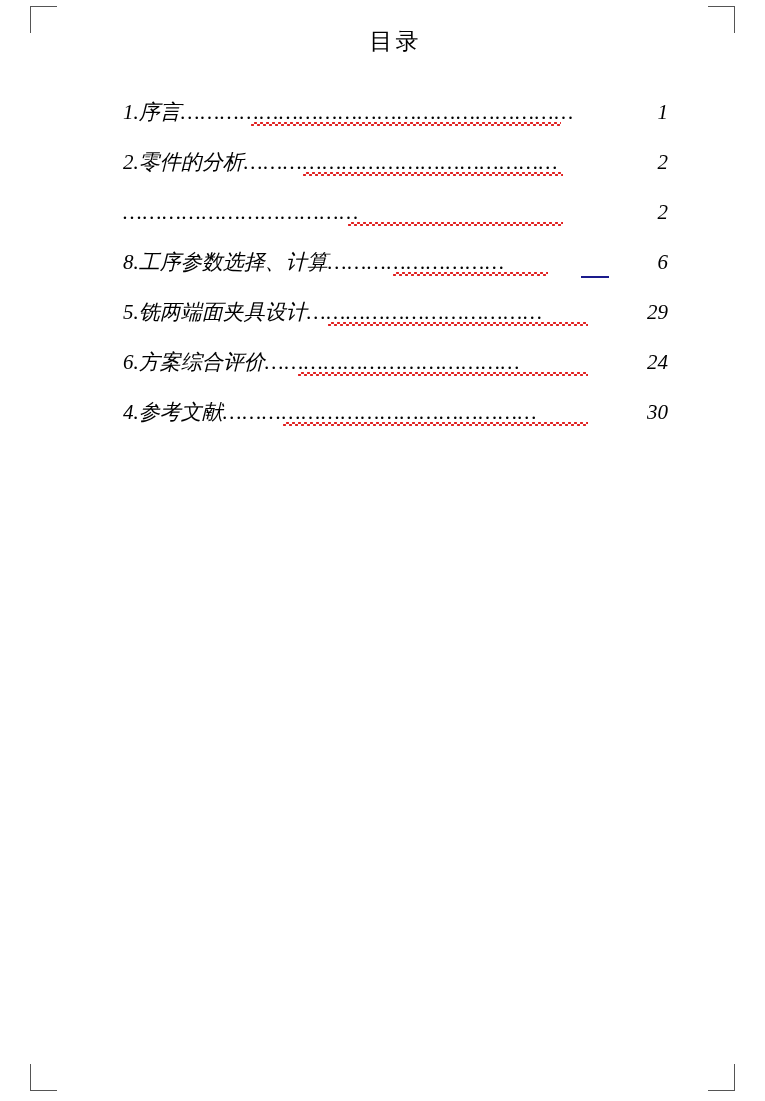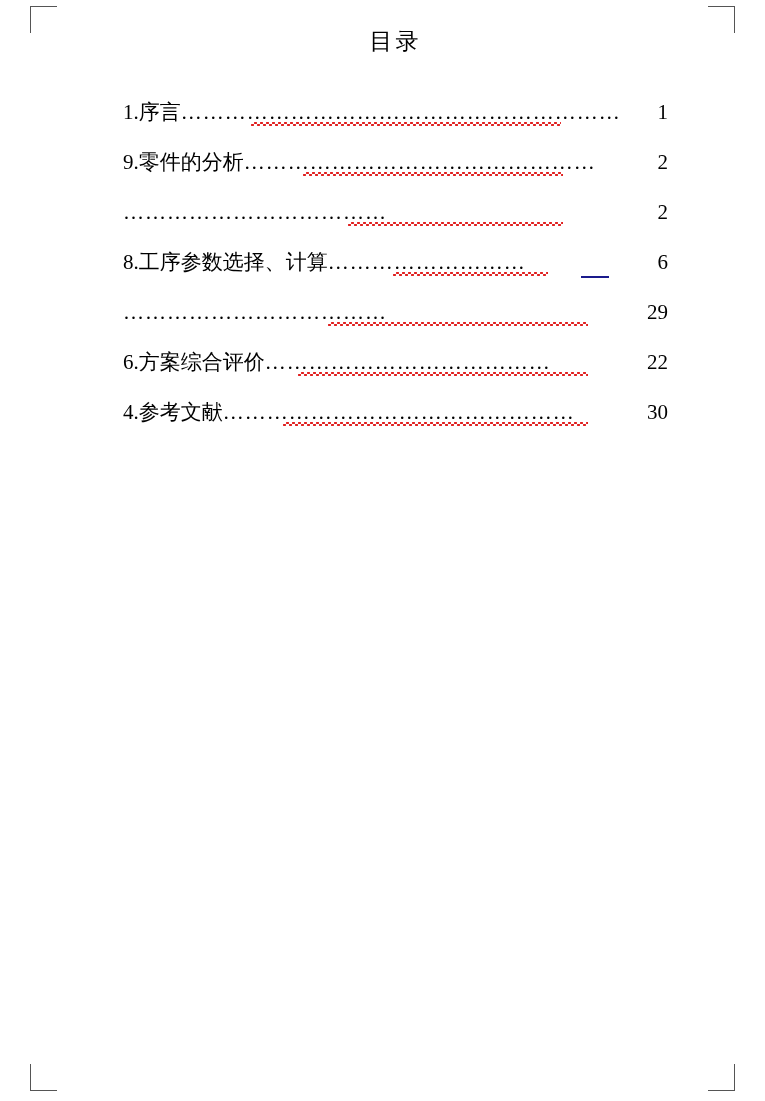--- a/index.html
+++ b/index.html
@@ -72,20 +72,21 @@
     width: 545px;
   }
 
   .toc-row {
     position: relative;
     display: flex;
     align-items: flex-end;
     font-size: 21px;
     line-height: 50px;
     white-space: nowrap;
+    font-style: italic;
   }
 
   .toc-label {
     flex: 0 0 auto;
   }
 
   .toc-dots {
     position: relative;
     flex: 1 1 auto;
     overflow: hidden;
@@ -134,46 +135,47 @@
     <div class="doc-title">目录</div>
 
     <div class="toc" id="toc-list">
         <div class="toc-row">
           <span class="toc-label">1.序言</span>
           <span class="toc-dots">……………………………………………………</span>
           <span class="toc-page">1</span>
           <span class="squiggle" style="left: 128px; width: 310px;"></span>
         </div>
         <div class="toc-row">
-          <span class="toc-label">9.零件的分析</span>
+          <span class="toc-label">2.零件的分析</span>
           <span class="toc-dots">…………………………………………</span>
           <span class="toc-page">2</span>
           <span class="squiggle" style="left: 180px; width: 260px;"></span>
         </div>
         <div class="toc-row">
           <span class="toc-dots">………………………………</span>
           <span class="toc-page">2</span>
           <span class="squiggle" style="left: 225px; width: 215px;"></span>
         </div>
         <div class="toc-row">
           <span class="toc-label">8.工序参数选择、计算</span>
           <span class="toc-dots">………………………</span>
           <span class="toc-page">6</span>
           <span class="squiggle" style="left: 270px; width: 155px;"></span>
           <span class="underline-solid" style="left: 458px; width: 28px;"></span>
         </div>
         <div class="toc-row">
+          <span class="toc-label">5.铣两端面夹具设计</span>
           <span class="toc-dots">………………………………</span>
           <span class="toc-page">29</span>
           <span class="squiggle" style="left: 205px; width: 260px;"></span>
         </div>
         <div class="toc-row">
           <span class="toc-label">6.方案综合评价</span>
           <span class="toc-dots">…………………………………</span>
-          <span class="toc-page">22</span>
+          <span class="toc-page">24</span>
           <span class="squiggle" style="left: 175px; width: 290px;"></span>
         </div>
         <div class="toc-row">
           <span class="toc-label">4.参考文献</span>
           <span class="toc-dots">…………………………………………</span>
           <span class="toc-page">30</span>
           <span class="squiggle" style="left: 160px; width: 305px;"></span>
         </div>
       </div>
   </div>

